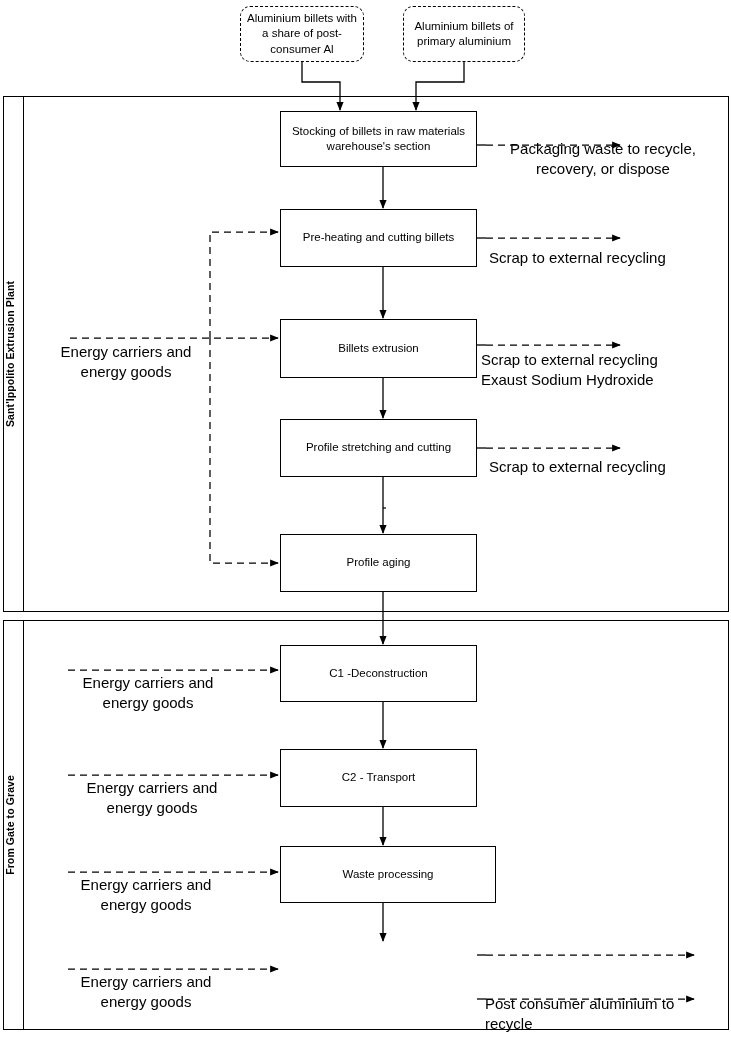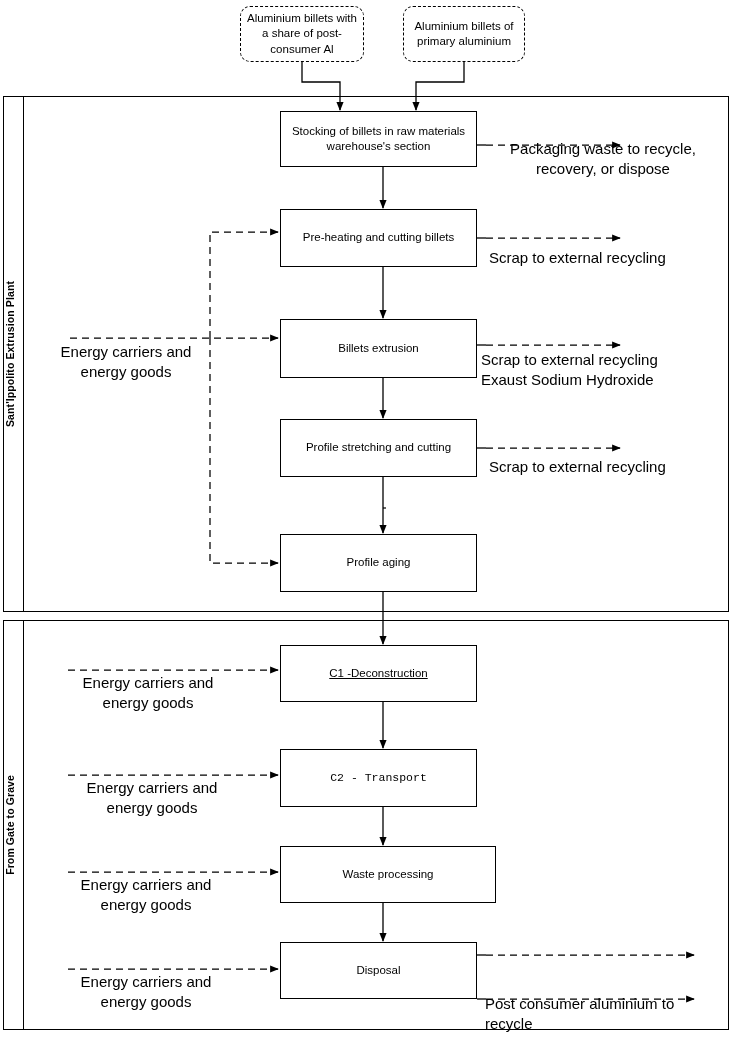--- a/index.html
+++ b/index.html
@@ -163,31 +163,28 @@
   <div class="node" style="left:280px; top:319px; width:197px; height:59px;">
     <span>Billets extrusion</span>
   </div>
   <div class="node" style="left:280px; top:419px; width:197px; height:58px;">
     <span>Profile stretching and cutting</span>
   </div>
   <div class="node" style="left:280px; top:534px; width:197px; height:58px;align-items:center;">
     <span>Profile aging</span>
   </div>
 
-  <div class="node" style="left:280px; top:645px; width:197px; height:57px;text-decoration:underline;">
+  <div class="node" style="left:280px; top:645px; width:197px; height:57px;">
     <span>C1 -Deconstruction</span>
   </div>
-  <div class="node" style="left:280px; top:749px; width:197px; height:58px;font-family:Liberation Mono, monospace;">
+  <div class="node" style="left:280px; top:749px; width:197px; height:58px;">
     <span>C2 - Transport</span>
   </div>
   <div class="node" style="left:280px; top:846px; width:216px; height:57px;text-align:right;">
     <span>Waste processing</span>
-  </div>
-  <div class="node" style="left:280px; top:942px; width:197px; height:57px;">
-    <span>Disposal</span>
   </div>
 
   <div class="flowlabel center" style="left:487px; top:139px; width:232px;">Packaging waste to recycle, recovery, or dispose</div>
   <div class="flowlabel left" style="left:489px; top:248px; width:232px;">Scrap to external recycling</div>
   <div class="flowlabel left" style="left:481px; top:350px; width:240px;">Scrap to external recycling
 Exaust Sodium Hydroxide</div>
   <div class="flowlabel left" style="left:489px; top:457px; width:232px;">Scrap to external recycling</div>
   <div class="flowlabel left" style="left:485px; top:994px; width:240px;">Post consumer aluminium to recycle</div>
 
   <div class="flowlabel center" style="left:46px; top:342px; width:160px;">Energy carriers and energy goods</div>

